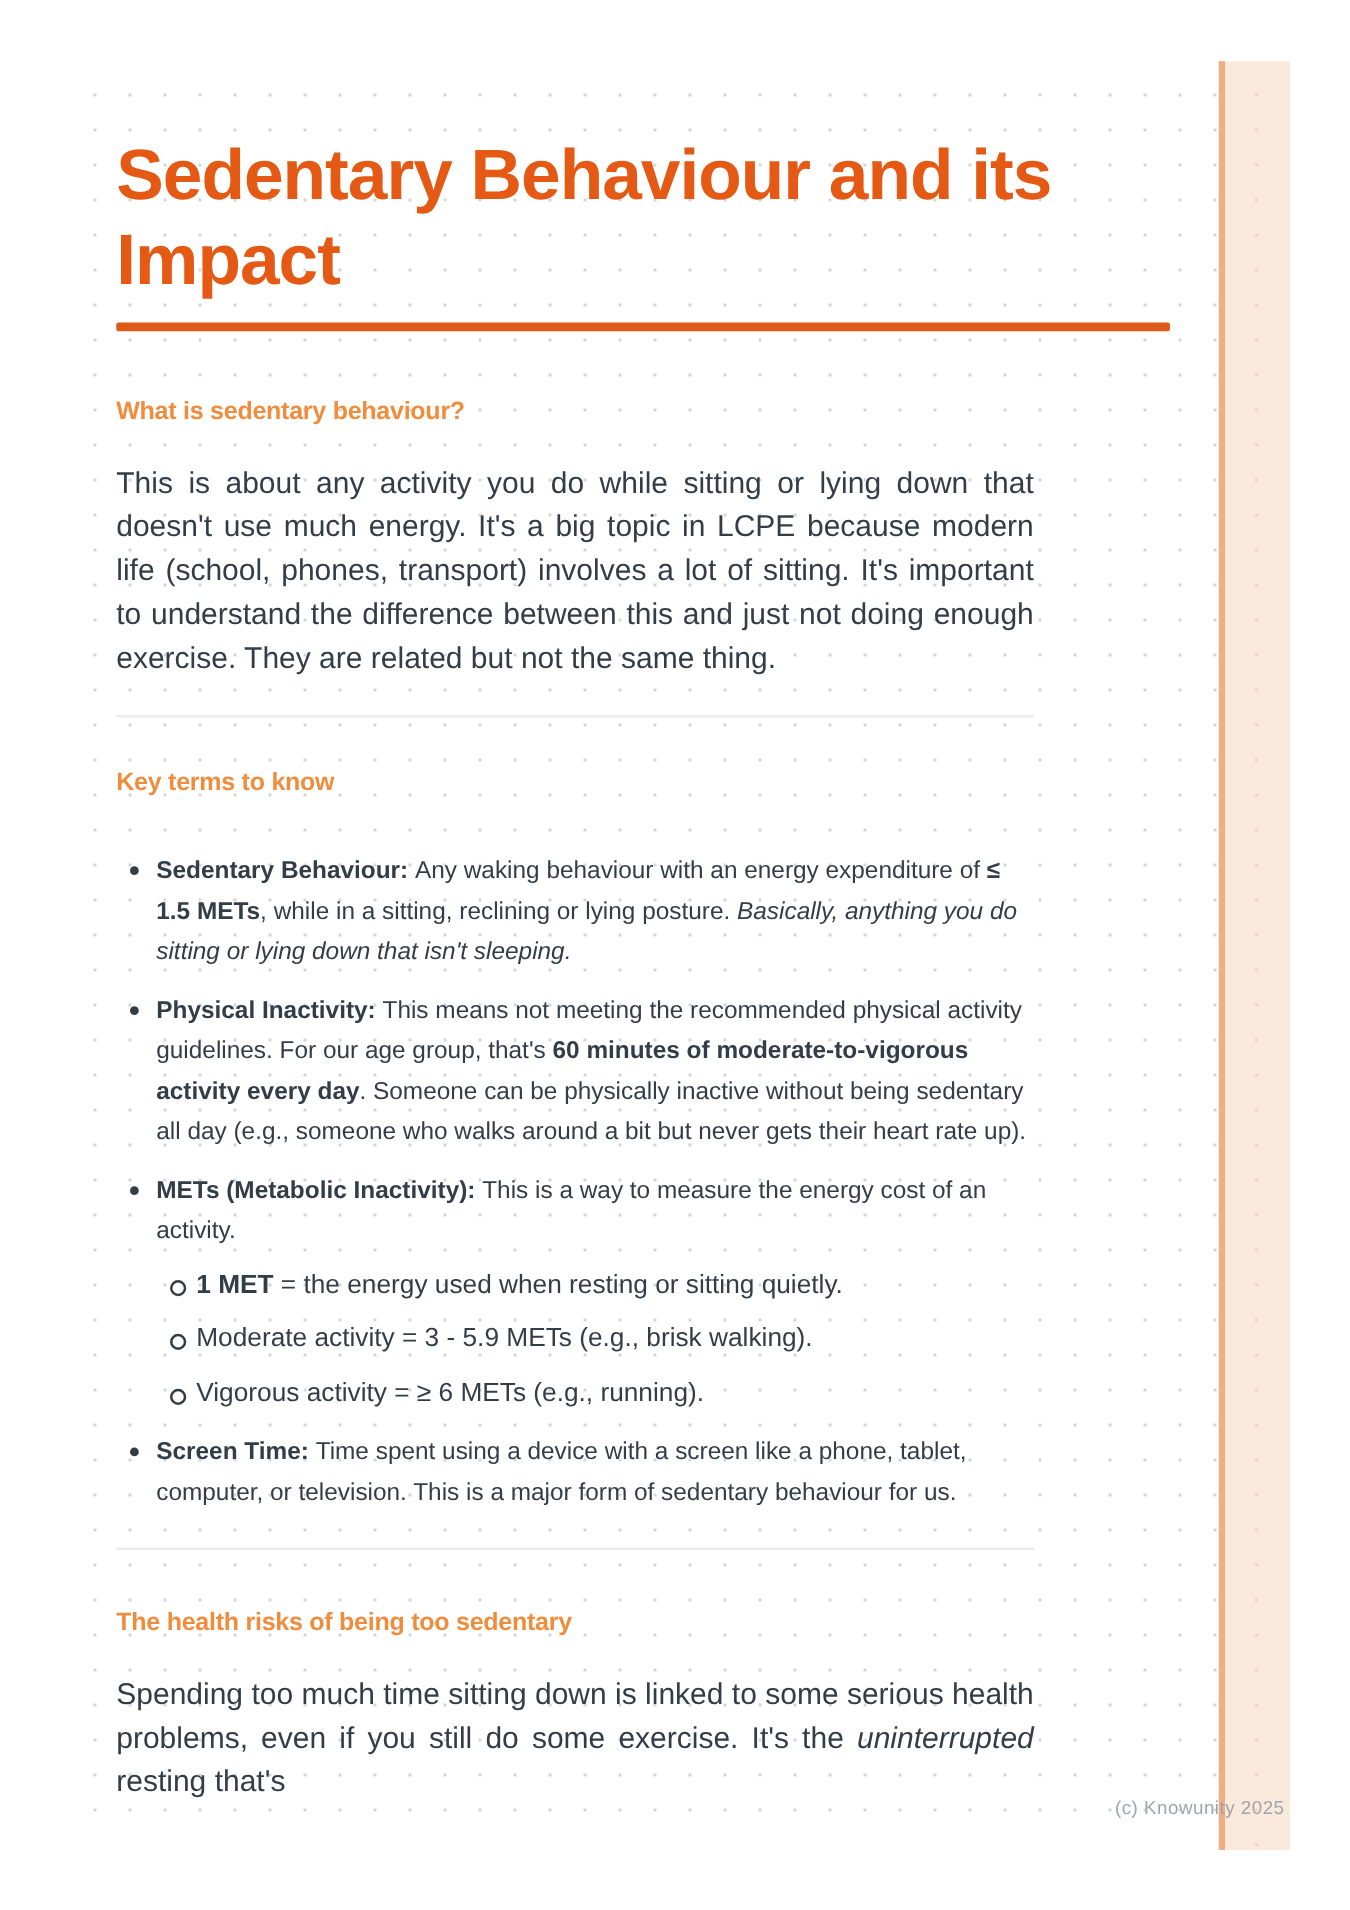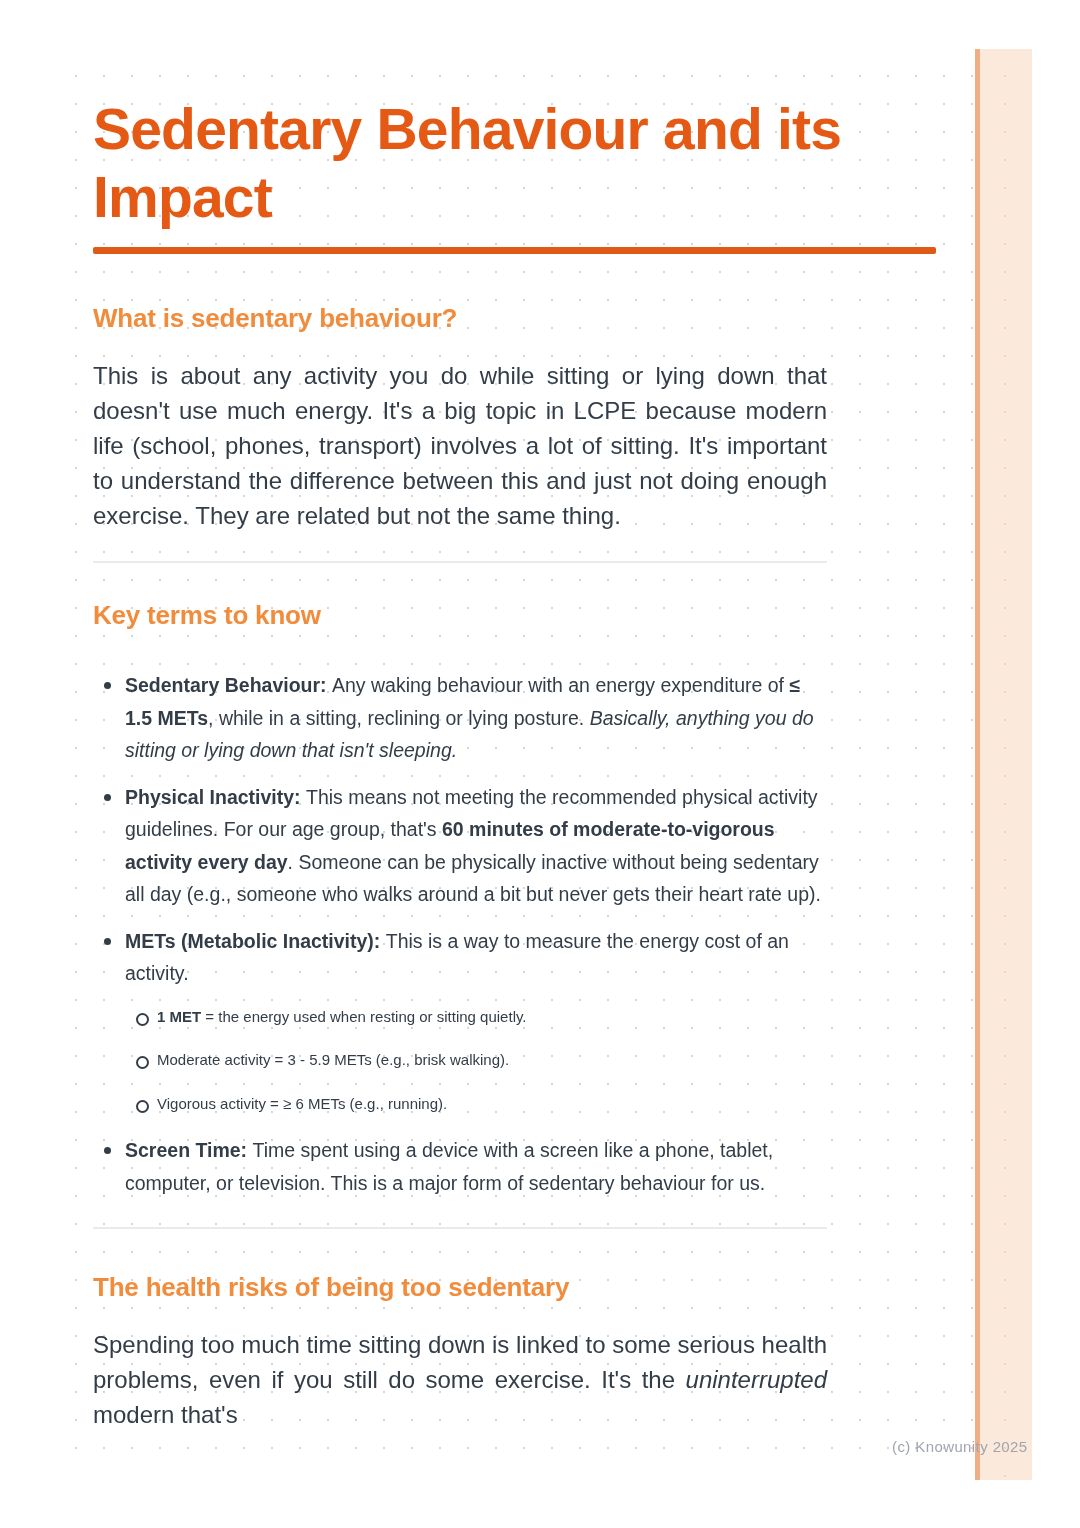--- a/index.html
+++ b/index.html
@@ -26,41 +26,41 @@
     width: 57px; height: 1431px;
     background-color: #fbe9db;
     background-image: radial-gradient(#ecd2bf 1.3px, transparent 1.4px);
     background-size: 28px 28px;
     background-position: 11px 13px;
     border-left: 5px solid #f0ae85;
     z-index: 2;
   }
   .content {
     position: absolute;
-    left: 35px; top: 1px;
+    left: 35px; top: 12px;
     width: 845px;
     color: #333d48;
   }
   h1.page-title {
     margin-top: 36px;
     font-size: 57px;
     line-height: 68px;
     font-weight: 700;
     letter-spacing: -0.8px;
     color: #e45a15;
   }
   h1.page-title span { display: block; }
   .title-rule {
     margin-top: 16px;
     width: 843px; height: 7px;
     background: #e05a17;
     border-radius: 2px;
   }
   h2.section-heading {
-    font-size: 26px;
+    font-size: 20px;
     line-height: 35px;
     font-weight: 700;
     letter-spacing: -0.2px;
     color: #f08c3c;
   }
   .h2-intro   { margin-top: 47px; }
   .h2-terms   { margin-top: 35px; }
   .h2-risks   { margin-top: 41px; }
   p.body-par {
     margin-top: 22px;
@@ -95,21 +95,21 @@
     border-radius: 50%;
     background: #333d48;
   }
   ul.subterms {
     list-style: none;
     margin-top: 11px;
   }
   li.subterm {
     position: relative;
     padding-left: 32px;
-    font-size: 15px;
+    font-size: 21px;
     line-height: 32.5px;
     margin-bottom: 11px;
   }
   li.subterm::before {
     content: '';
     position: absolute;
     left: 11px; top: 12px;
     width: 9px; height: 9px;
     border: 2px solid #333d48;
     border-radius: 50%;
@@ -159,20 +159,20 @@
           <li class="subterm"><span class="seg-n">Vigorous activity = ≥ 6 METs (e.g., running).</span></li>
         </ul>
       </li>
       <li class="term"><span class="seg-b">Screen Time: </span><span class="seg-n">Time spent using a device with a screen like a phone, tablet, computer, or television. This is a major form of sedentary behaviour for us.</span></li>
     </ul>
 
     <div class="divider"></div>
 
     <h2 class="section-heading h2-risks">The health risks of being too sedentary</h2>
 
-    <p class="body-par"><span class="seg-n">Spending too much time sitting down is linked to some serious health problems, even if you still do some exercise. It's the </span><span class="seg-i">uninterrupted</span><span class="seg-n"> modern that's</span></p>
+    <p class="body-par"><span class="seg-n">Spending too much time sitting down is linked to some serious health problems, even if you still do some exercise. It's the </span><span class="seg-i">uninterrupted</span><span class="seg-n"> resting that's</span></p>
 
   </div>
 </div>
 
 <div class="stripe"></div>
 
 <div class="watermark">(c) Knowunity 2025</div>
 
 </body></html>

